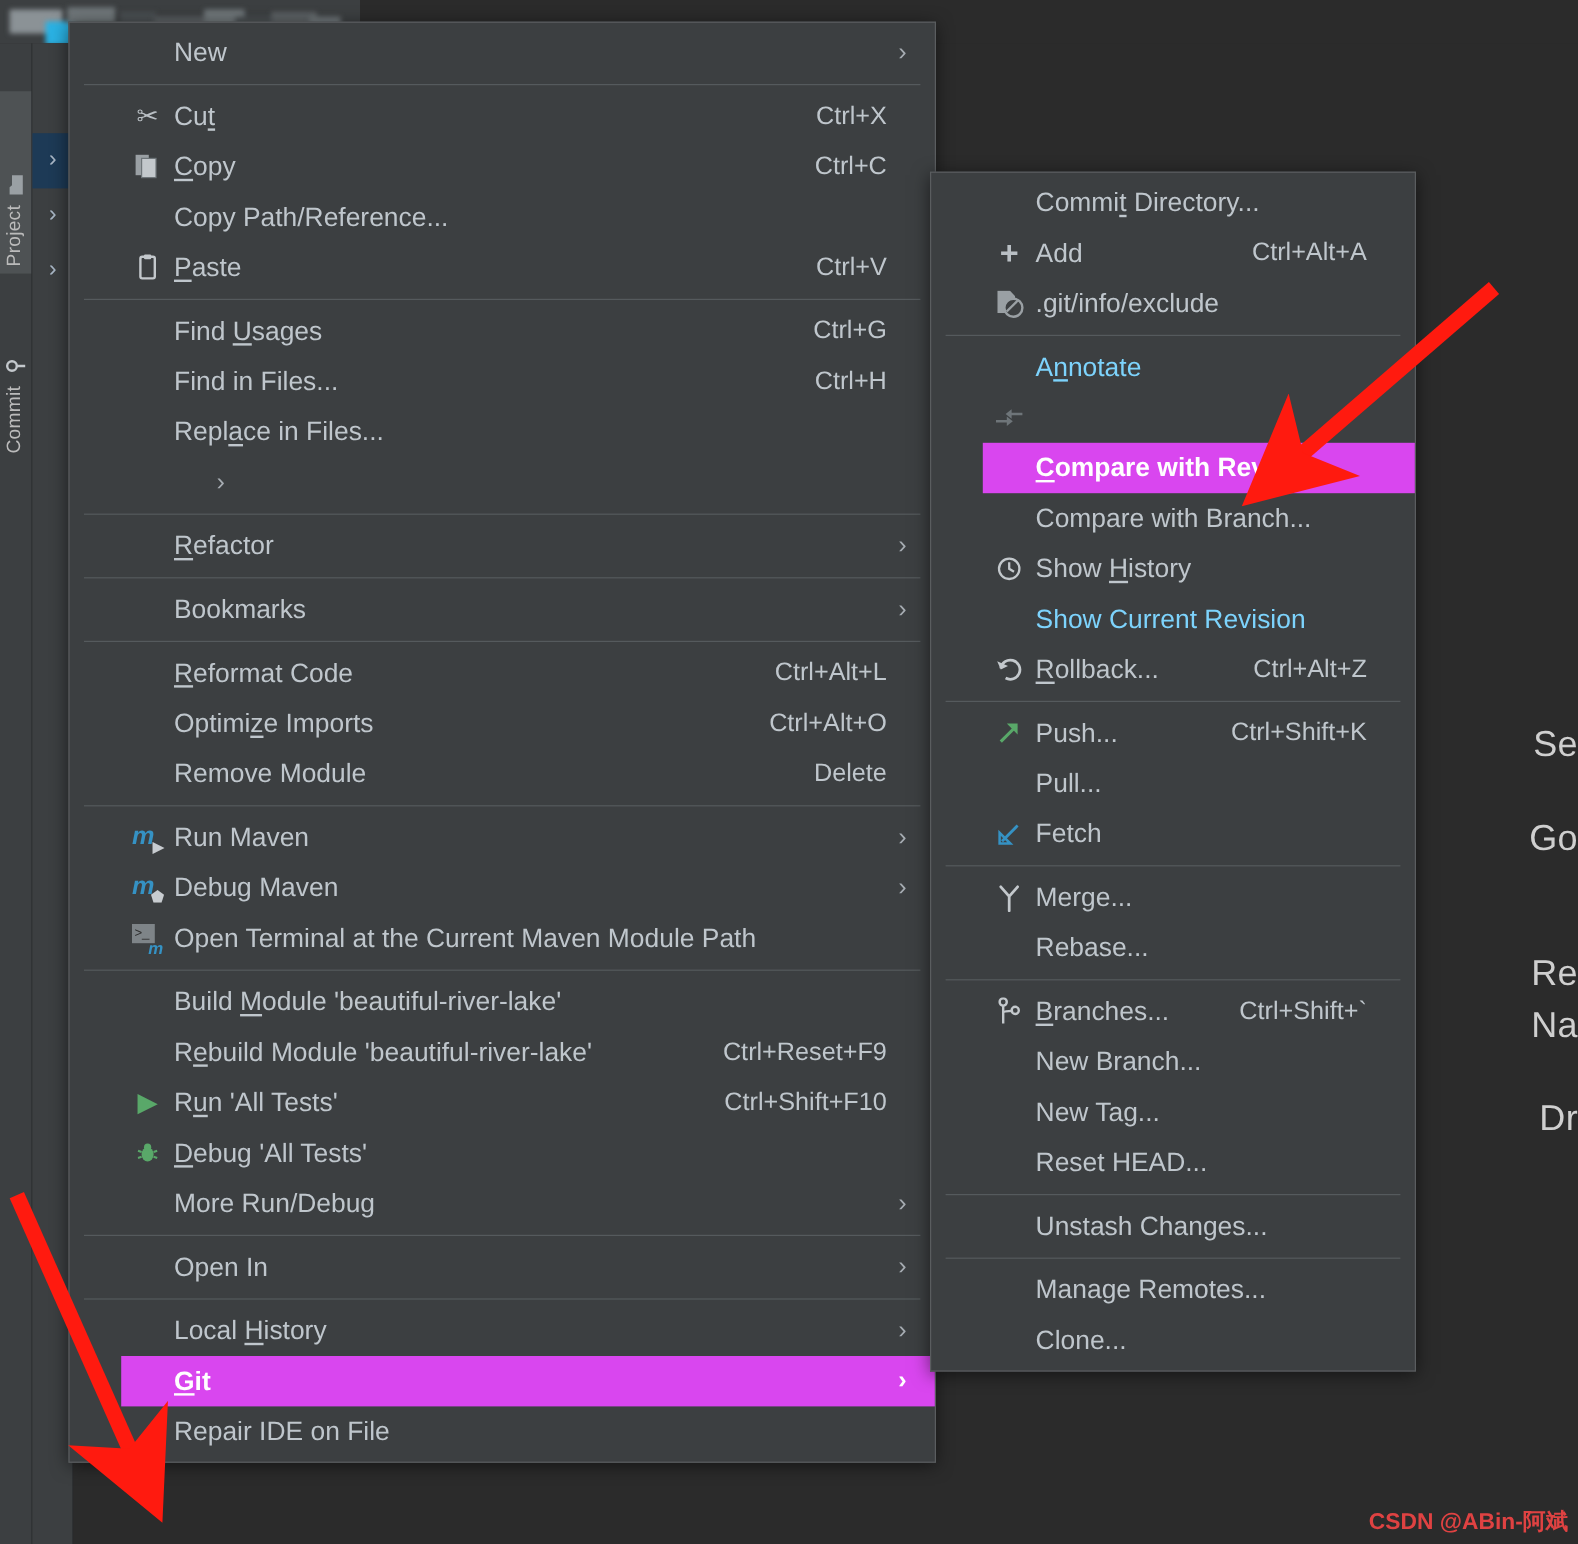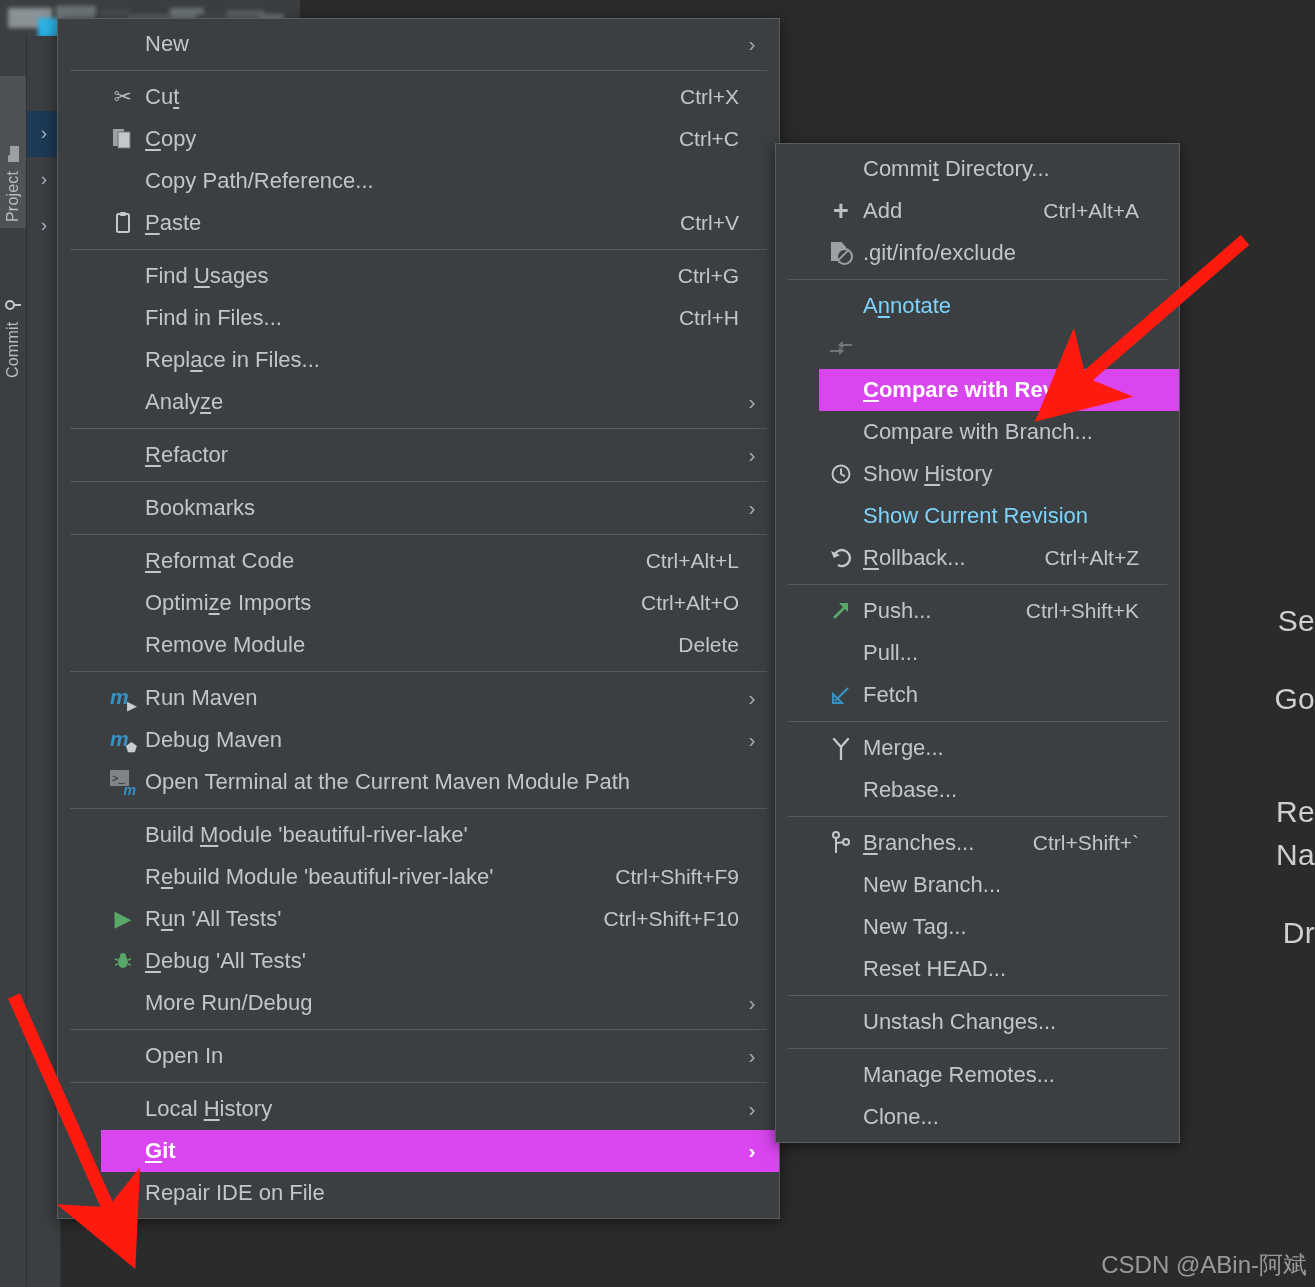--- a/index.html
+++ b/index.html
@@ -46,21 +46,21 @@
   }
   #tree-row-sel{position:absolute;left:0;top:75px;width:33px;height:46px;background:#1d3a56;}
   #editor-area{
     position:absolute;left:61px;top:36px;right:0;bottom:0;background:#2b2b2b;
   }
   .editor-hint{
     position:absolute;right:0;color:#cfcfcf;font-size:30px;white-space:nowrap;
     letter-spacing:.3px;
   }
   #csdn-watermark{
-    position:absolute;right:8px;bottom:6px;color:#a3a3a3;font-size:24px;opacity:.92;
+    position:absolute;right:8px;bottom:6px;color:#ef4444;font-size:19px;opacity:.92;font-weight:bold;
   }
 
   
   .menu{
     position:absolute;background:#3c3f41;
     border:1px solid #5a5d5f;
     box-shadow:0 3px 14px rgba(0,0,0,.55);
     padding:4px 0;box-sizing:border-box;
   }
   #context-menu{left:57px;top:18px;width:723px;}
@@ -219,21 +219,20 @@
       <span class="sub"></span>
     </div>
     <div class="mi">
       <span class="ico"></span>
       <span class="lbl">Repl<span class="u">a</span>ce in Files...</span>
       <span class="acc"></span>
       <span class="sub"></span>
     </div>
     <div class="mi">
       <span class="ico"></span>
-      <span class="lbl">Analy<span class="u">z</span>e</span>
       <span class="acc"></span>
       <span class="sub">›</span>
     </div>
     <div class="sep"></div>
     <div class="mi">
       <span class="ico"></span>
       <span class="lbl"><span class="u">R</span>efactor</span>
       <span class="acc"></span>
       <span class="sub">›</span>
     </div>
@@ -300,21 +299,21 @@
     <div class="sep"></div>
     <div class="mi">
       <span class="ico"></span>
       <span class="lbl">Build <span class="u">M</span>odule 'beautiful-river-lake'</span>
       <span class="acc"></span>
       <span class="sub"></span>
     </div>
     <div class="mi">
       <span class="ico"></span>
       <span class="lbl">R<span class="u">e</span>build Module 'beautiful-river-lake'</span>
-      <span class="acc">Ctrl+Shift+F9</span>
+      <span class="acc">Ctrl+Reset+F9</span>
       <span class="sub"></span>
     </div>
     <div class="mi">
       <span class="ico">
         <span class="g g-run">▶</span>
       </span>
       <span class="lbl">R<span class="u">u</span>n 'All Tests'</span>
       <span class="acc">Ctrl+Shift+F10</span>
       <span class="sub"></span>
     </div>

